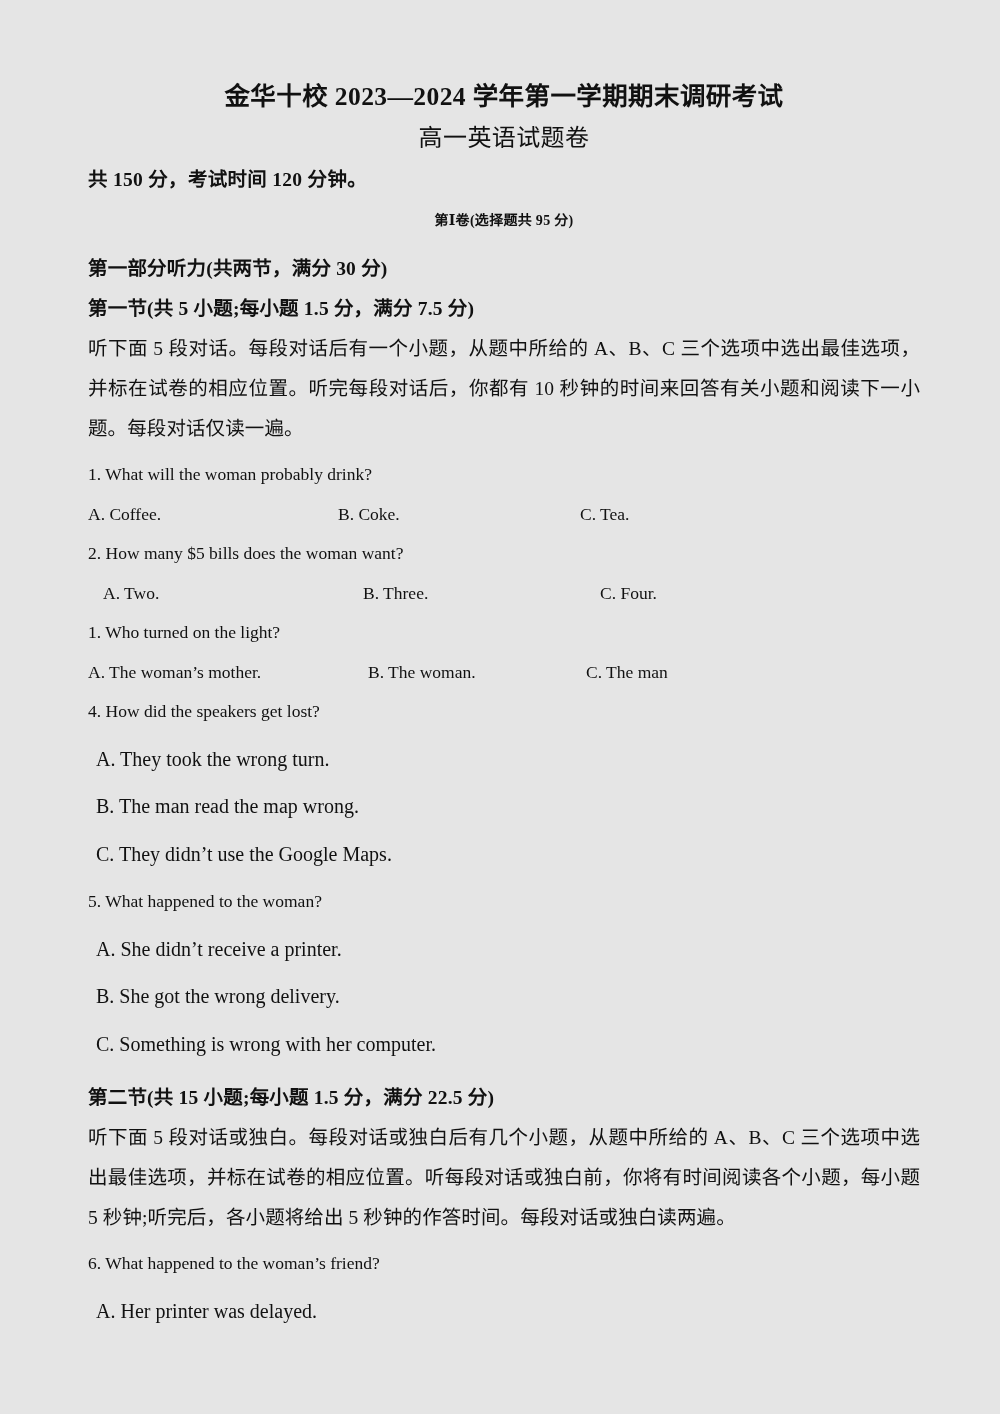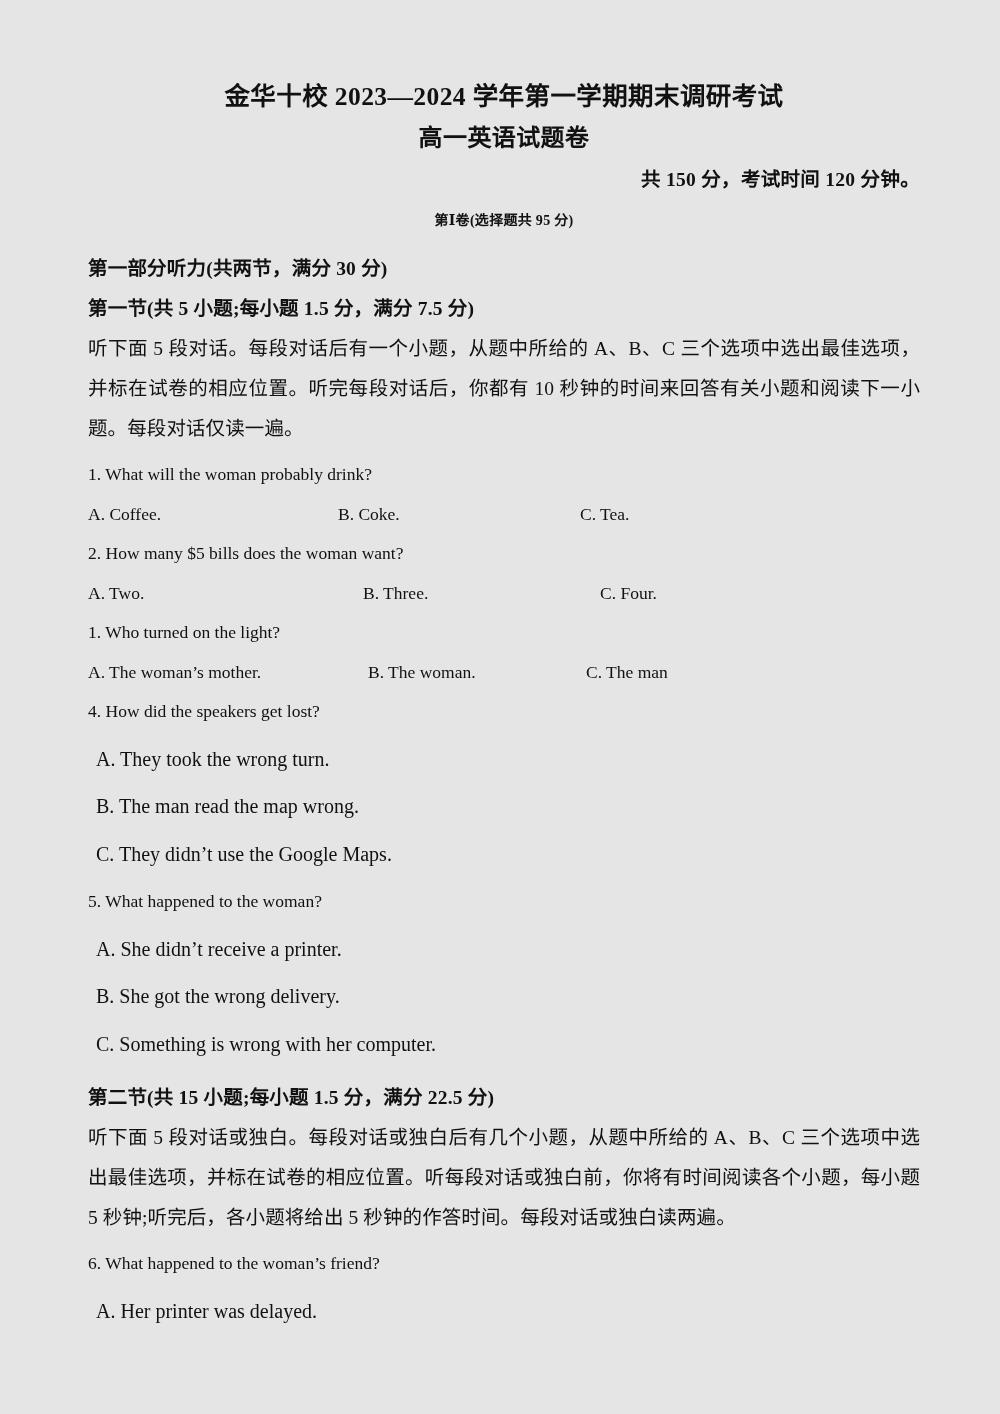--- a/index.html
+++ b/index.html
@@ -41,29 +41,29 @@
     font-weight: bold;
     font-size: 25.5px;
     line-height: 38px;
     letter-spacing: 0.4px;
     margin: 0;
     padding-top: 78px;
     white-space: nowrap;
   }
   .doc-subtitle {
     text-align: center;
-    font-weight: bold;
+    font-weight: normal;
     font-size: 24px;
     line-height: 36px;
     letter-spacing: 0.4px;
     margin: 0;
     padding-top: 4px;
   }
   .doc-scoreline {
-    text-align: right;
+    text-align: left;
     font-weight: bold;
     font-size: 19.5px;
     line-height: 34px;
     letter-spacing: 0.3px;
     margin: 0;
     padding-top: 7px;
   }
   .doc-partline {
     text-align: center;
     font-weight: bold;
@@ -152,21 +152,21 @@
 
       <p class="q-stem">1. What will the woman probably drink?</p>
       <div class="opt-row">
         <span class="opt" style="left:0px">A. Coffee.</span>
         <span class="opt" style="left:250px">B. Coke.</span>
         <span class="opt" style="left:492px">C. Tea.</span>
       </div>
 
       <p class="q-stem">2. How many $5 bills does the woman want?</p>
       <div class="opt-row">
-        <span class="opt" style="left:0px">A. Two.</span>
+        <span class="opt" style="left:15px">A. Two.</span>
         <span class="opt" style="left:275px">B. Three.</span>
         <span class="opt" style="left:512px">C. Four.</span>
       </div>
 
       <p class="q-stem">1. Who turned on the light?</p>
       <div class="opt-row">
         <span class="opt" style="left:0px">A. The woman’s mother.</span>
         <span class="opt" style="left:280px">B. The woman.</span>
         <span class="opt" style="left:498px">C. The man</span>
       </div>

